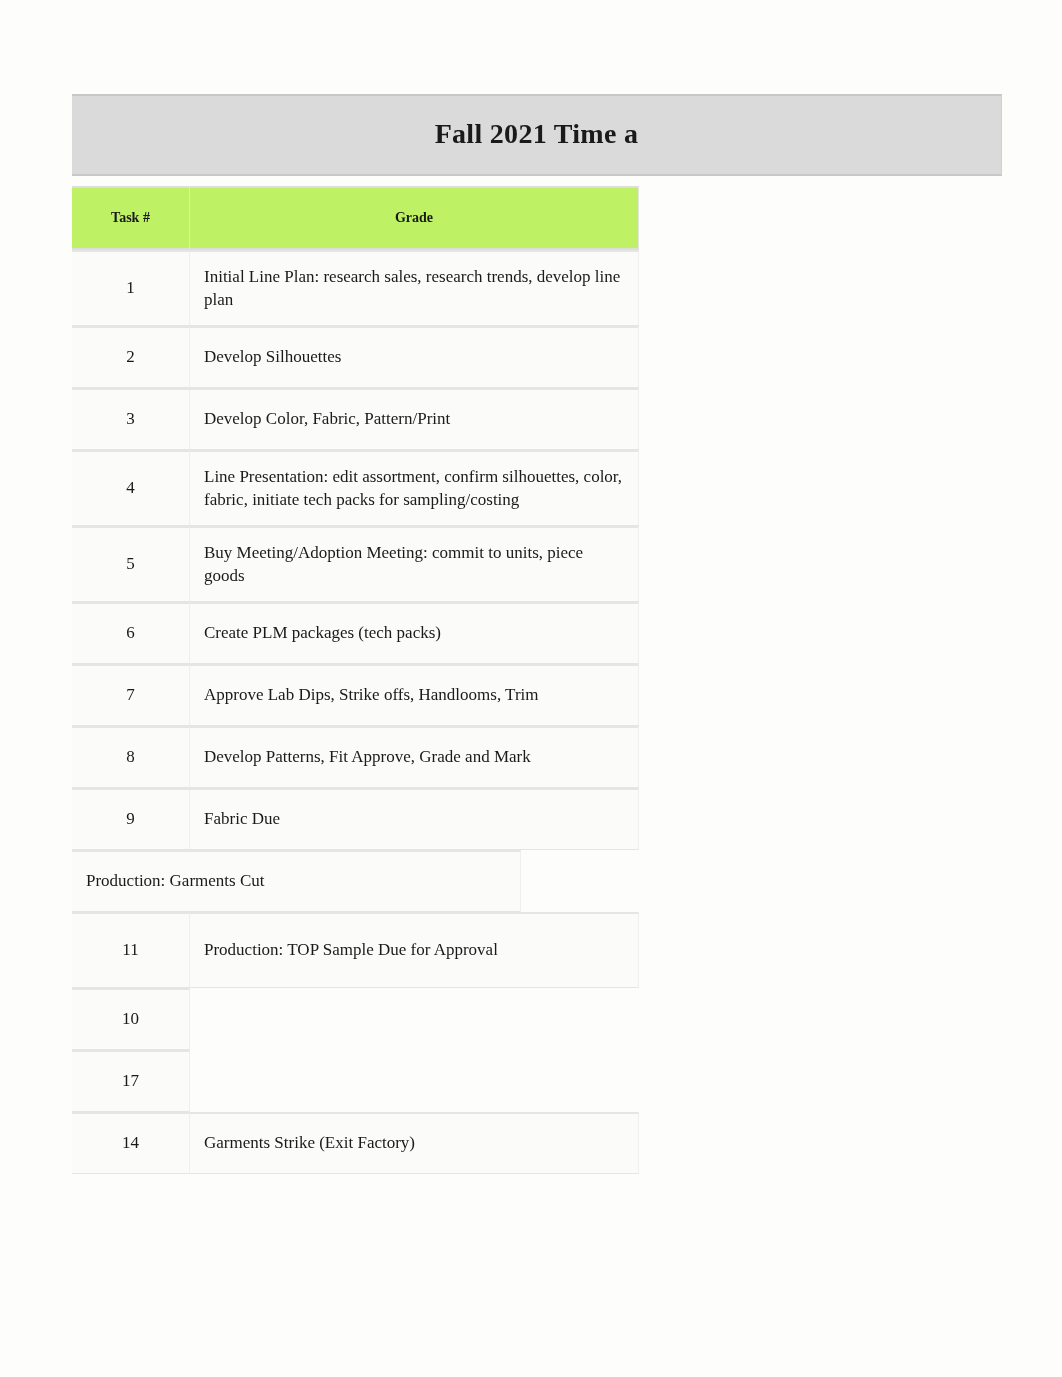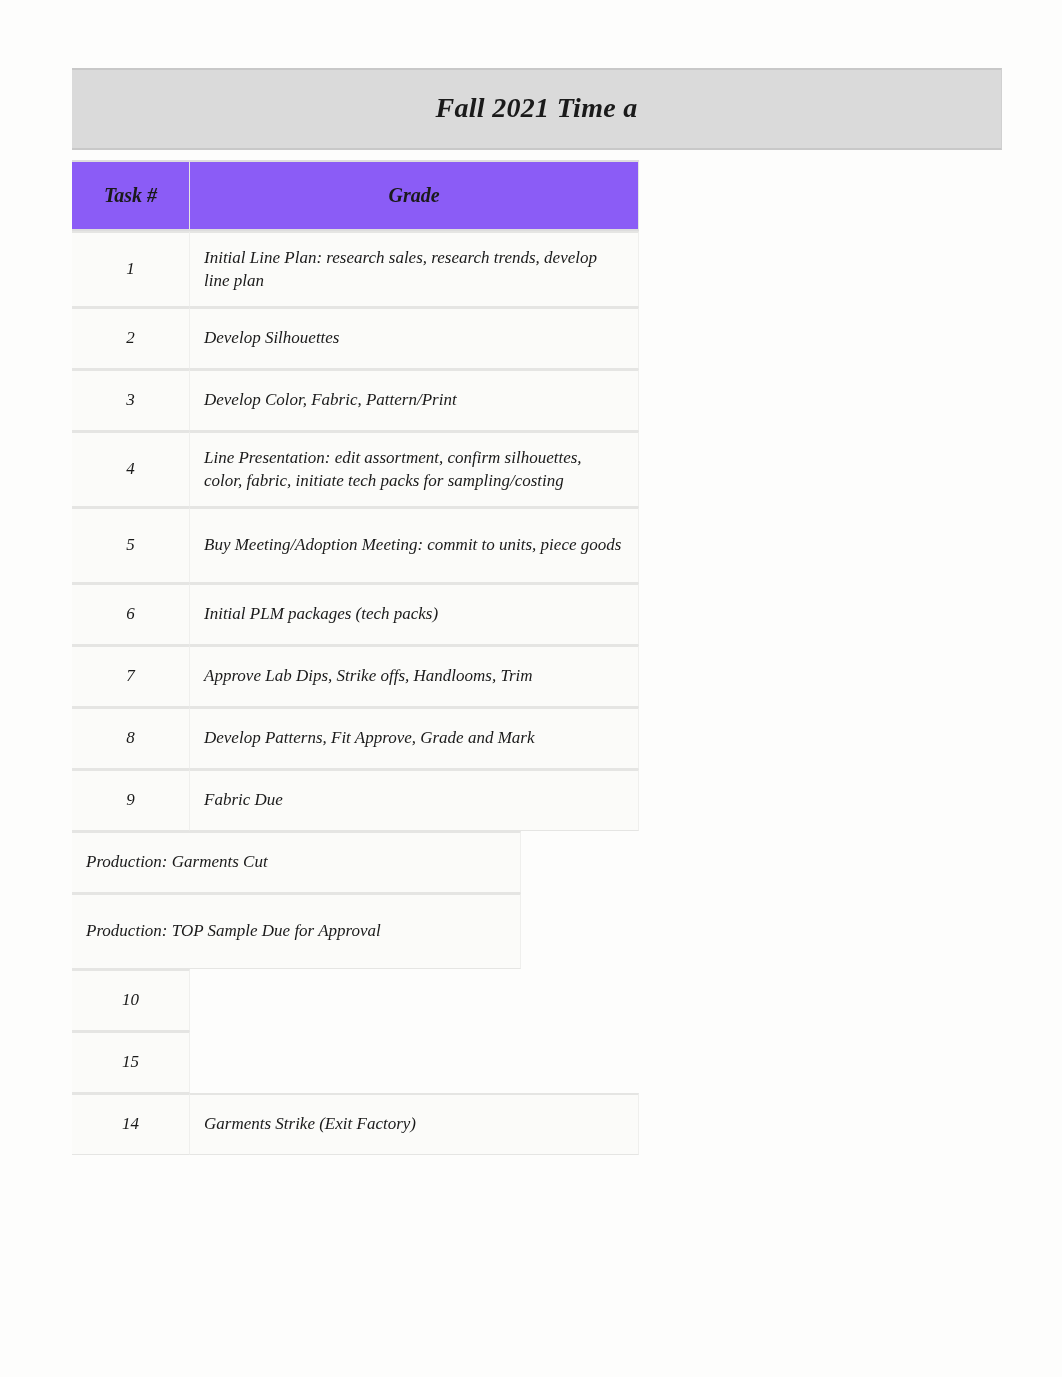--- a/index.html
+++ b/index.html
@@ -1,36 +1,36 @@
 <!DOCTYPE html>
 <html><head>
   <meta charset="utf-8">
   <style>
     * { box-sizing: border-box; margin: 0; padding: 0; }
     html, body { width: 1062px; height: 1377px; background: #fdfdfc; font-family: Georgia, 'Times New Roman', serif; color: #1a1a1a; }
-    .page { padding: 68px 60px 60px 72px; font-style: italic; }
+    .page { padding: 94px 60px 60px 72px; }
     .title-bar {
       background: #dadada;
       border-top: 2px solid #c8c8c8;
       border-bottom: 2px solid #c8c8c8;
       border-right: 1px solid #d0d0d0;
       text-align: center;
       padding: 22px 0 24px 0;
       margin-bottom: 10px;
     }
     .title-bar h1 { font-size: 28px; font-weight: 700; letter-spacing: 0.3px; }
     .headers-row { display: flex; }
     .th {
-      background: #8b5cf6;
+      background: #bef264;
       border-top: 2px solid #ddd;
       border-bottom: 2px solid #ddd;
       border-right: 1px solid #e4e4e2;
       text-align: center;
       font-weight: 700;
-      font-size: 20px;
+      font-size: 14px;
       padding: 22px 0;
     }
     .th-num { width: 118px; }
     .th-task { width: 449px; }
     .row { display: flex; }
     .cell {
       background: #fbfbf9;
       border-top: 2px solid #e5e5e3;
       border-bottom: 1px solid #e5e5e3;
       border-right: 1px solid #efefed;
@@ -76,47 +76,48 @@
       <div class="row">
         <div class="cell cell-num h-2">4</div>
         <div class="cell cell-task h-2">Line Presentation: edit assortment, confirm silhouettes, color, fabric, initiate tech packs for sampling/costing</div>
       </div>
       <div class="row">
         <div class="cell cell-num h-2">5</div>
         <div class="cell cell-task h-2">Buy Meeting/Adoption Meeting: commit to units, piece goods</div>
       </div>
       <div class="row">
         <div class="cell cell-num h-1">6</div>
-        <div class="cell cell-task h-1">Initial PLM packages (tech packs)</div>
+        <div class="cell cell-task h-1">Create PLM packages (tech packs)</div>
       </div>
       <div class="row">
         <div class="cell cell-num h-1">7</div>
         <div class="cell cell-task h-1">Approve Lab Dips, Strike offs, Handlooms, Trim</div>
       </div>
       <div class="row">
         <div class="cell cell-num h-1">8</div>
         <div class="cell cell-task h-1">Develop Patterns, Fit Approve, Grade and Mark</div>
       </div>
       <div class="row">
         <div class="cell cell-num h-1">9</div>
         <div class="cell cell-task h-1">Fabric Due</div>
       </div>
       <div class="row">
         <div class="cell cell-task h-1">Production: Garments Cut</div>
       </div>
       <div class="row">
+        <div class="cell cell-num h-2">11</div>
         <div class="cell cell-task h-2">
           <span class="indent-block"><span>Production: TOP Sample Due for Approval</span></span>
         </div>
       </div>
       <div class="row">
         <div class="cell cell-num h-1">10</div>
       </div>
       <div class="row">
-        <div class="cell cell-num h-1">15</div>
+        <div class="cell cell-num h-1">17</div>
       </div>
       <div class="row">
         <div class="cell cell-num h-1">14</div>
         <div class="cell cell-task h-1">Garments Strike (Exit Factory)</div>
       </div>
     </div>
 
 </div>
 
 </body></html>

